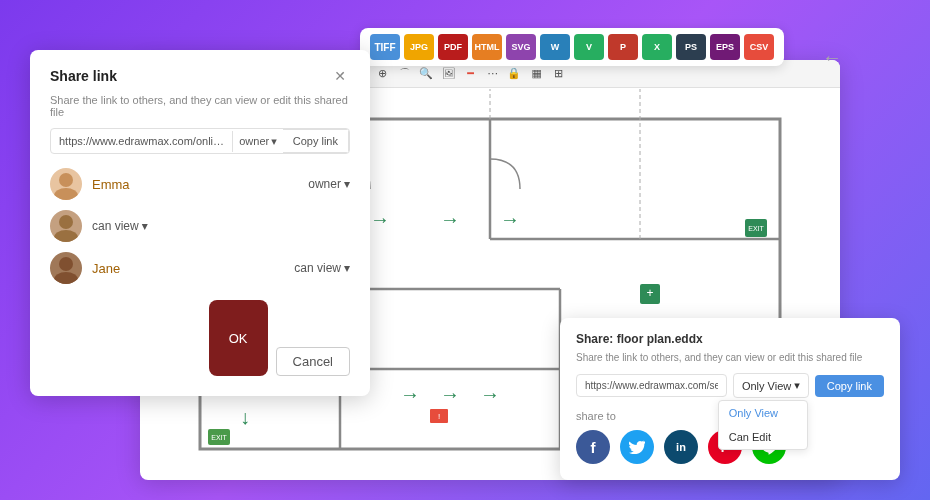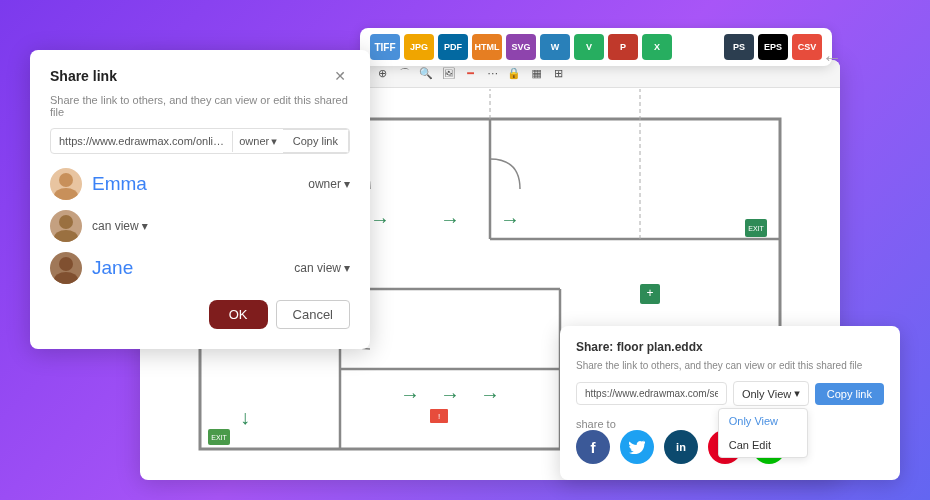--- a/index.html
+++ b/index.html
@@ -77,29 +77,29 @@
       display: flex;
       align-items: center;
       justify-content: center;
       font-size: 11px;
       font-weight: bold;
       color: #333;
       cursor: pointer;
     }
     .tiff-btn { background: #4a90d9; color: #fff; font-size: 10px; font-weight: bold; }
     .jpg-btn { background: #f0a500; color: #fff; font-size: 9px; font-weight: bold; }
-    .pdf-btn { background: #0369a1; color: #fff; font-size: 9px; font-weight: bold; }
+    .pdf-btn { background: #b91c1c; color: #fff; font-size: 9px; font-weight: bold; }
     .html-btn { background: #e67e22; color: #fff; font-size: 9px; font-weight: bold; }
     .svg-btn { background: #8e44ad; color: #fff; font-size: 9px; font-weight: bold; }
     .word-btn { background: #2980b9; color: #fff; font-size: 9px; font-weight: bold; }
     .v-btn { background: #27ae60; color: #fff; font-size: 9px; font-weight: bold; }
     .ppt-btn { background: #c0392b; color: #fff; font-size: 9px; font-weight: bold; }
     .xls-btn { background: #27ae60; color: #fff; font-size: 9px; font-weight: bold; }
-    .ps-btn { background: #2c3e50; color: #fff; font-size: 9px; font-weight: bold; margin-left: 48px; }
-    .eps-btn { background: #000000; color: #fff; font-size: 9px; font-weight: bold; }
+    .ps-btn { background: #2c3e50; color: #fff; font-size: 9px; font-weight: bold; }
+    .eps-btn { background: #701a75; color: #fff; font-size: 9px; font-weight: bold; }
     .csv-btn { background: #e74c3c; color: #fff; font-size: 9px; font-weight: bold; }
 
     
     .arrow-indicator {
       position: absolute;
       top: 44px;
       right: 88px;
       z-index: 21;
       color: #aaa;
       font-size: 20px;
@@ -200,22 +200,22 @@
       display: flex;
       align-items: center;
       justify-content: center;
       font-size: 14px;
     }
     .avatar.emma { background: #e8c4a0; }
     .avatar.james { background: #c4a080; }
     .avatar.jane { background: #a07858; }
     .user-name {
       flex: 1;
-      font-size: 19px;
-      color: #3b82f6;
+      font-size: 13px;
+      color: #a16207;
     }
     .user-role {
       font-size: 12px;
       color: #555;
       display: flex;
       align-items: center;
       gap: 3px;
       cursor: pointer;
     }
     .dialog-actions {
@@ -233,20 +233,21 @@
       cursor: pointer;
     }
     .btn-cancel {
       padding: 6px 16px;
       background: #fff;
       color: #555;
       border: 1px solid #ccc;
       border-radius: 4px;
       font-size: 13px;
       cursor: pointer;
+      margin-top: 47px;
     }
 
     
     .share-panel {
       position: absolute;
       bottom: 20px;
       right: 30px;
       width: 340px;
       background: #fff;
       border-radius: 8px;
@@ -316,20 +317,21 @@
     .dropdown-item {
       padding: 6px 10px;
       font-size: 11px;
       color: #333;
       cursor: pointer;
     }
     .dropdown-item.active { color: #4a90e2; font-weight: 500; }
     .share-to-label {
       font-size: 11px;
       color: #888;
+      margin-bottom: 8px;
     }
     .social-icons {
       display: flex;
       gap: 10px;
       align-items: center;
     }
     .social-icon {
       width: 34px;
       height: 34px;
       border-radius: 50%;

